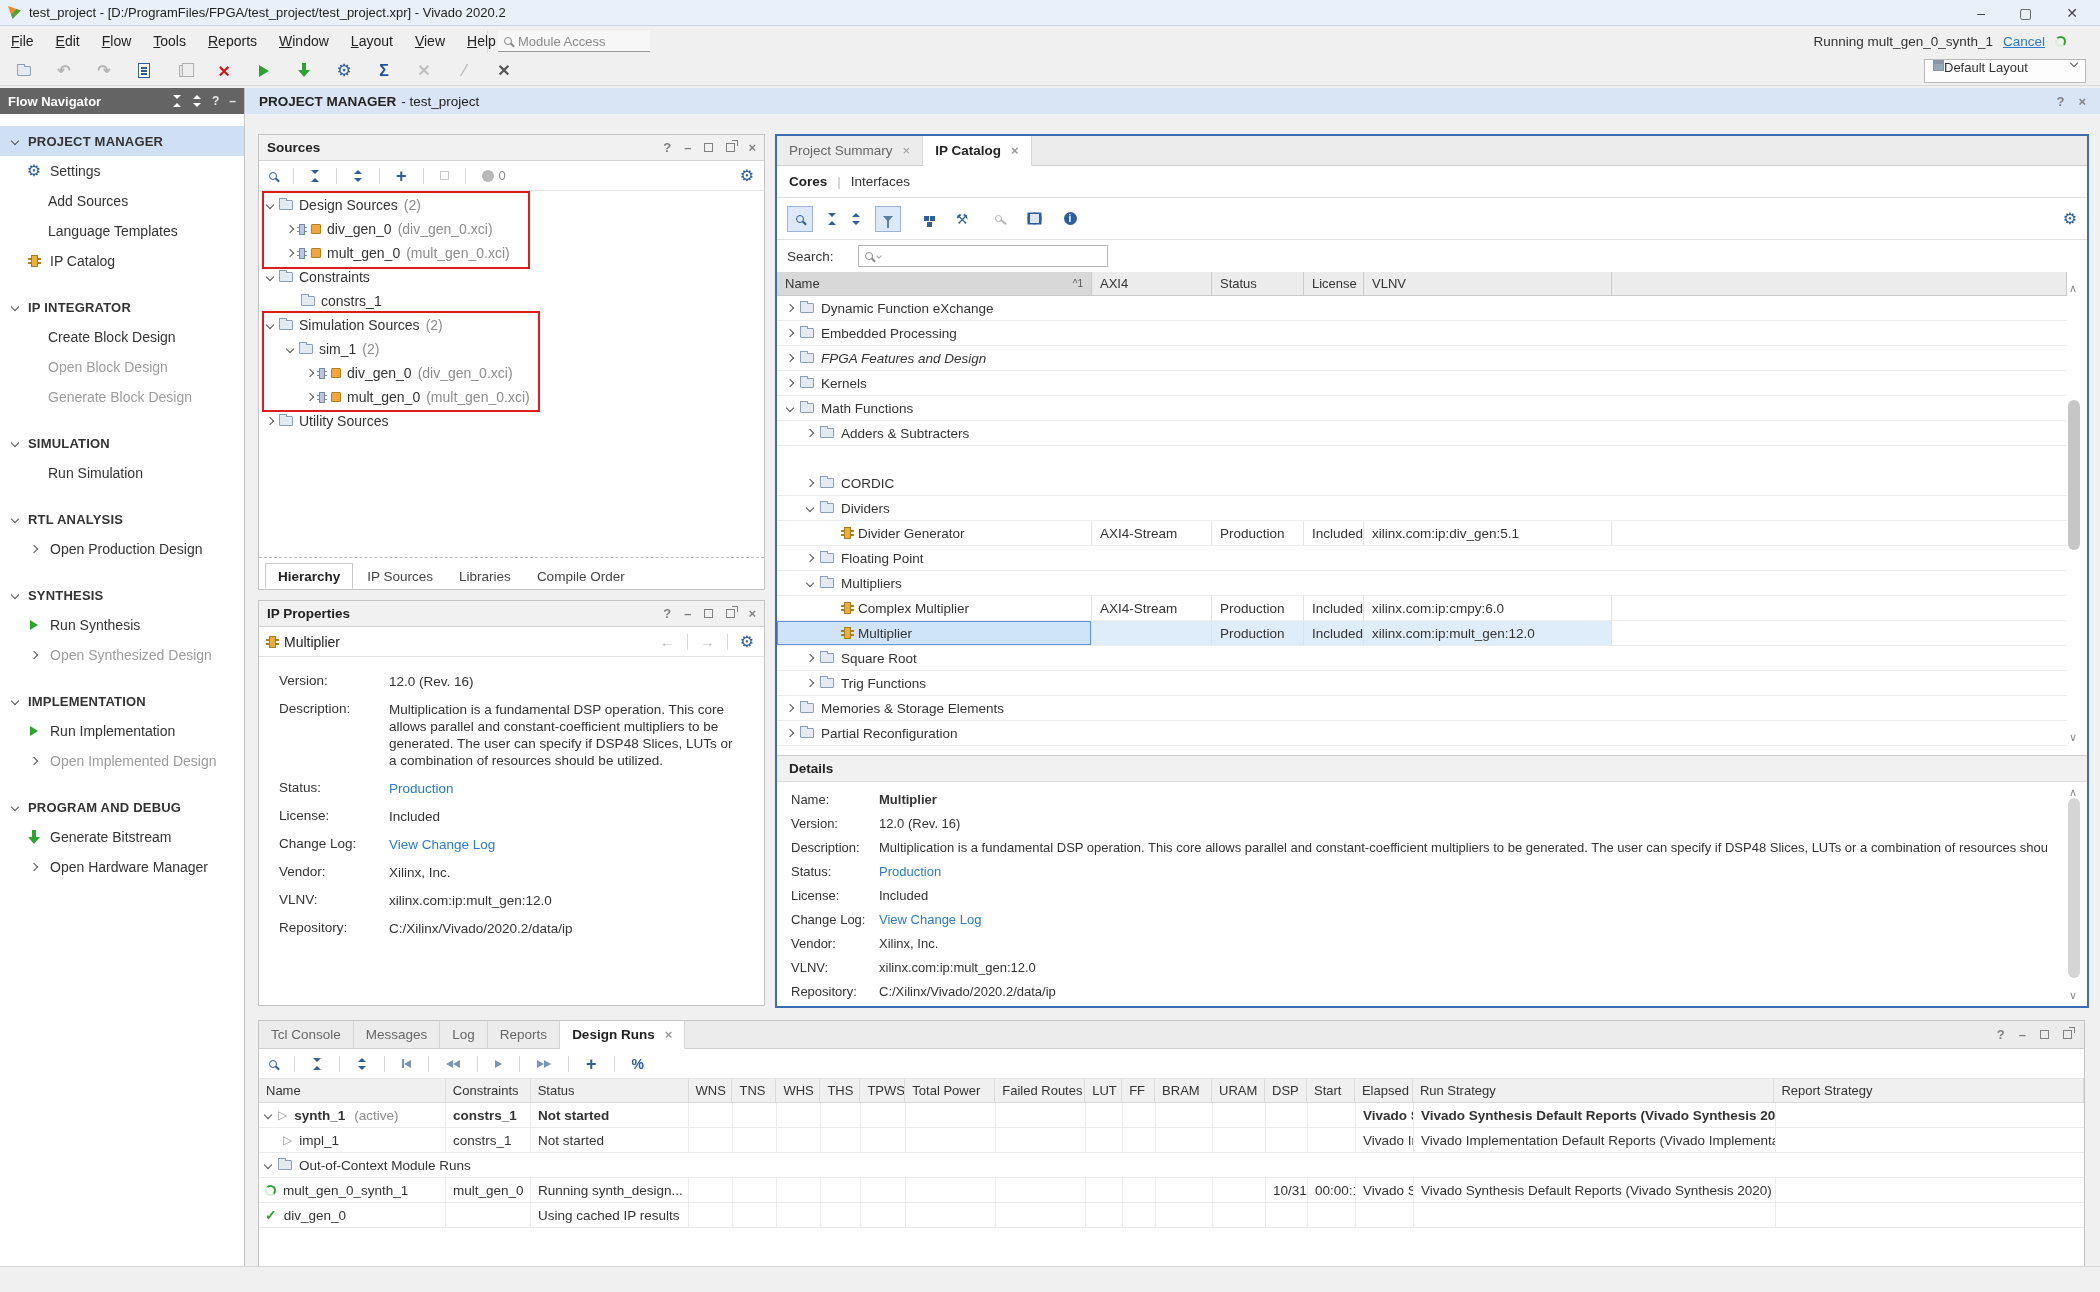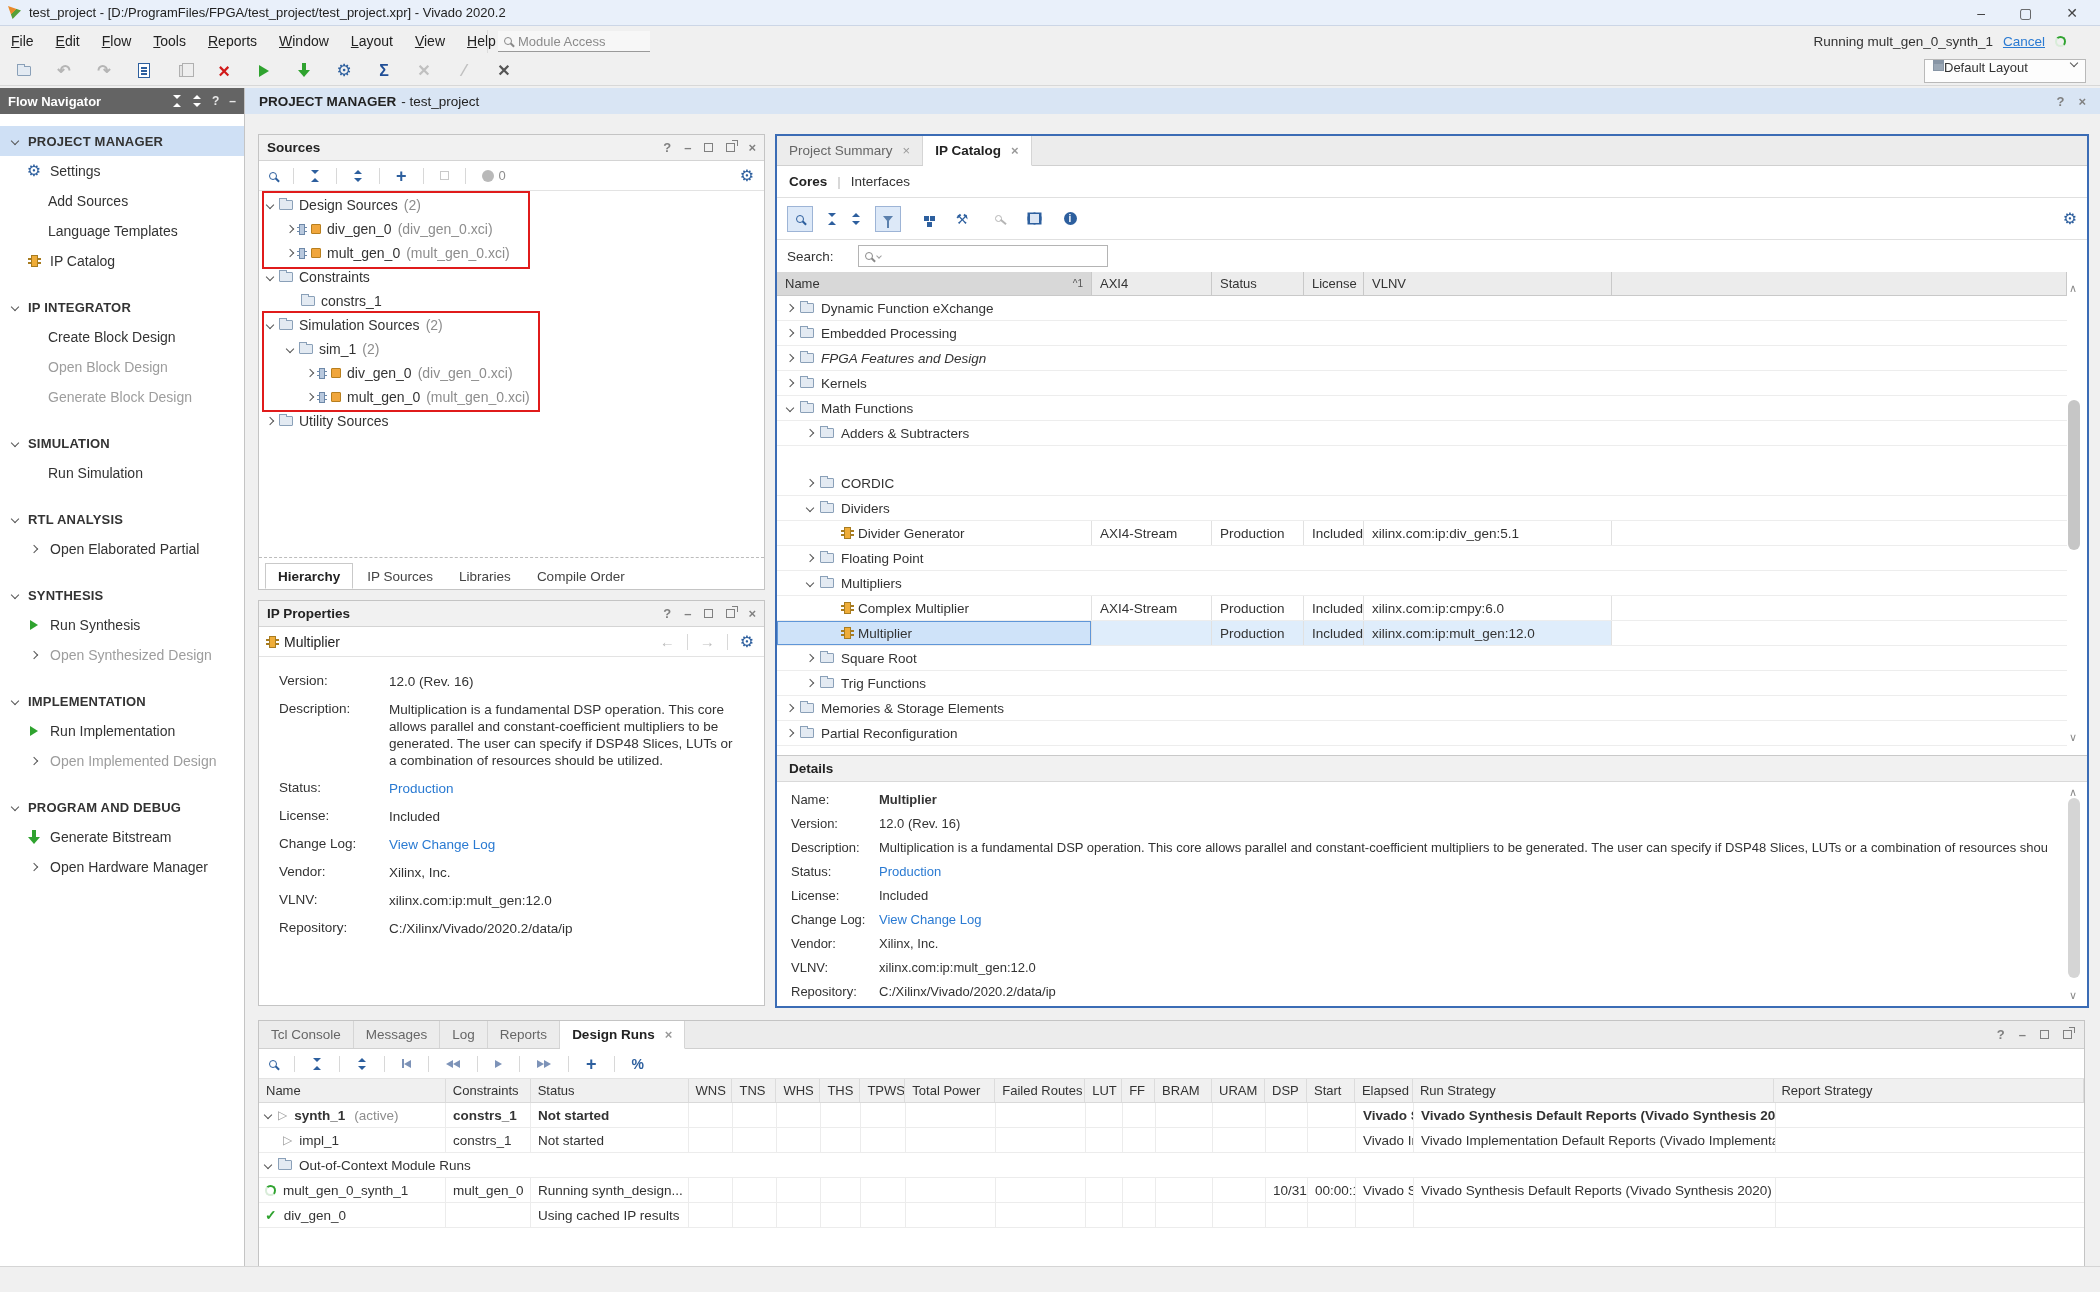--- a/index.html
+++ b/index.html
@@ -346,21 +346,21 @@
           <span>Run Simulation</span>
         </div>
         <div class="fn-sec">
           <span class="chev d"></span>
           <span class="lbl">RTL ANALYSIS</span>
         </div>
         <div class="fn-item">
           <span class="ico">
             <span class="chev r"></span>
           </span>
-          <span>Open Elaborated Partial</span>
+          <span>Open Production Design</span>
         </div>
         <div class="fn-sec">
           <span class="chev d"></span>
           <span class="lbl">SYNTHESIS</span>
         </div>
         <div class="fn-item">
           <span class="ico">
             <span class="playtri sm"></span>
           </span>
           <span>Run Synthesis</span>

